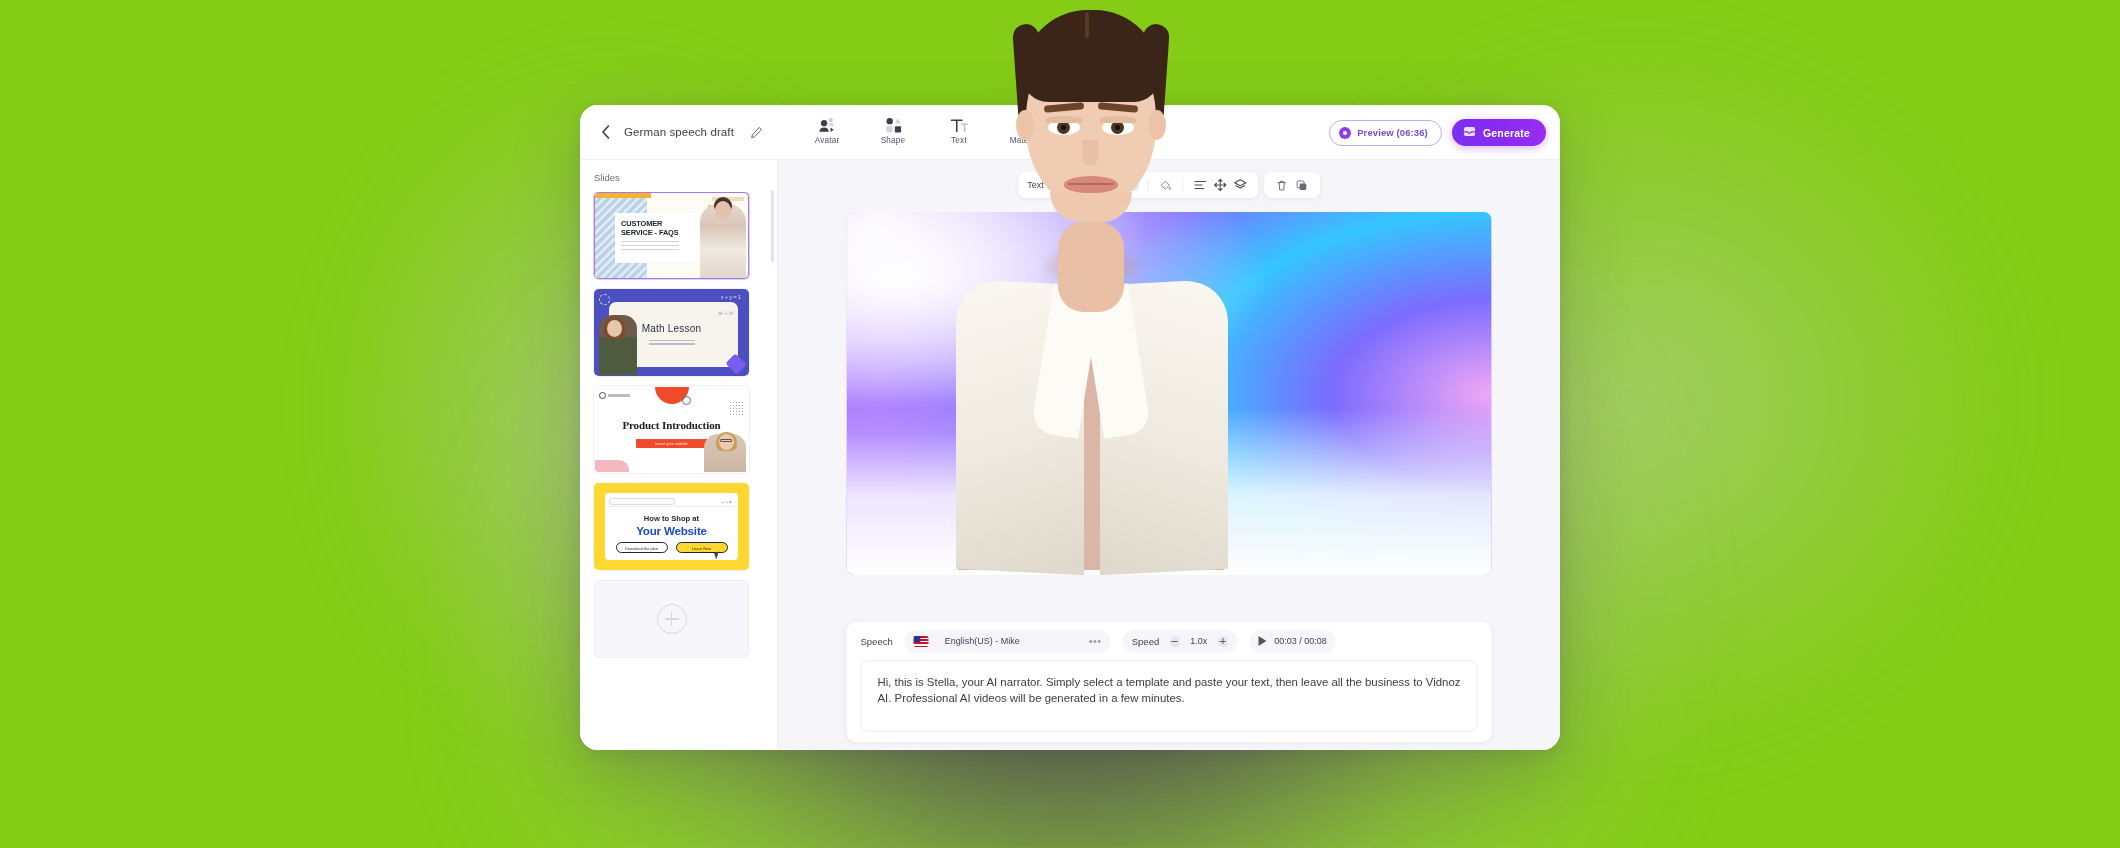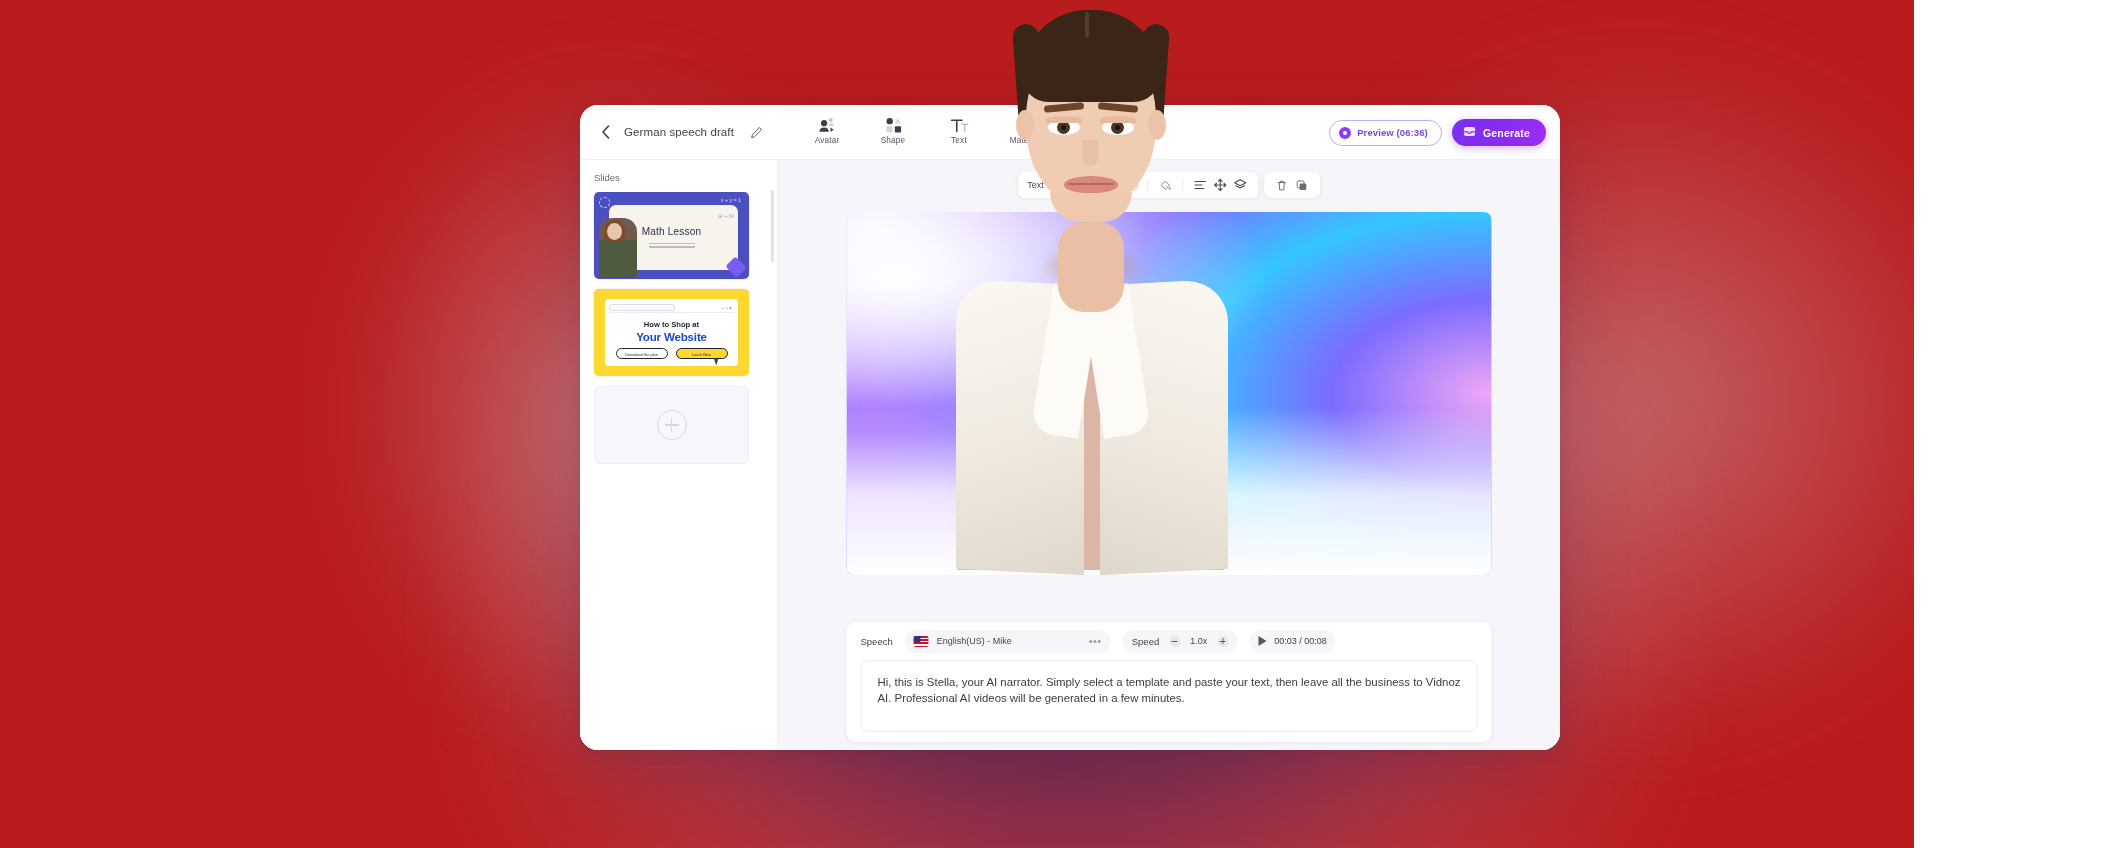--- a/index.html
+++ b/index.html
@@ -4,21 +4,21 @@
 <style>
   * { box-sizing: border-box; margin: 0; padding: 0; }
   html, body {
     width: 2120px; height: 848px;
     overflow: hidden;
     font-family: "Liberation Sans", sans-serif;
     background: #ffffff;
   }
 
   
-  #stage { position: relative; width: 1914px; height: 848px; background:#b91c1c; overflow:hidden; }
+  #stage { position: relative; width: 2120px; height: 848px; background:#84cc16; overflow:hidden; }
 
   .glow-purple {
     position: absolute;
     left: 470px; top: 160px;
     width: 1200px; height: 760px;
     background: radial-gradient(ellipse at 50% 62%, rgba(60,38,88,0.72) 0%, rgba(86,62,120,0.52) 26%, rgba(140,120,170,0.26) 46%, rgba(190,180,210,0.10) 62%, rgba(255,255,255,0) 76%);
     filter: blur(42px);
     pointer-events: none;
   }
   .glow-soft-left {
@@ -267,21 +267,21 @@
   .speech-wrap {
     position:absolute; left:50%; transform:translateX(-50%); bottom: 8px;
     width: 645px; background:#fff; border-radius: 9px 9px 9px 9px;
     box-shadow: 0 1px 5px rgba(40,30,70,.07);
     padding: 0 0 10px 0;
   }
   .speech-row { height: 38px; display:flex; align-items:center; padding: 0 14px; gap: 12px; }
   .sp-label { font-size: 9.5px; color:#40404b; }
   .pill {
     height: 23px; border-radius: 12px; background:#f6f6fa;
-    display:flex; align-items:center; gap:8px; padding: 0 9px;
+    display:flex; align-items:center; gap:16px; padding: 0 9px;
   }
   .voice-pill { min-width: 206px; justify-content: flex-start; }
   .flag {
     width: 15px; height: 11px; border-radius: 2px; overflow:hidden; position:relative; flex:0 0 auto;
     background: repeating-linear-gradient(to bottom,#c8102e 0 1.6px,#ffffff 1.6px 3.2px);
   }
   .flag .canton { position:absolute; left:0; top:0; width:7px; height:6px; background:#28348a; }
   .voice-name { font-size: 9px; color:#3e3e4a; flex: 1; }
   .dots { font-size: 11px; color:#9a9aa6; letter-spacing:.5px; line-height:8px; }
   .speed-pill { gap: 10px; }
@@ -417,34 +417,67 @@
         </div>
       </div>
     </div>
 
     <div class="body">
 
       <div class="slides-panel">
         <div class="slides-title">Slides</div>
         <div class="slides-scroll">
 
+          <div class="slide-thumb selected s1">
+            <div class="s1-tex"></div>
+            <div class="s1-top"></div>
+            <div class="s1-card"></div>
+            <div class="s1-h">
+              <span>CUSTOMER</span><br>
+              <span>SERVICE - FAQS</span>
+            </div>
+            <div class="s1-sub"></div>
+            <div class="s1-bar"></div>
+            <div class="s1-tag"></div>
+            <div class="s1-person"></div>
+            <div class="s1-hair"></div>
+            <div class="s1-head"></div>
+          </div>
 
           <div class="slide-thumb s2">
             <div class="s2-deco">x+y=1</div>
             <div class="s2-sun"></div>
             <div class="s2-card"></div>
             <div class="s2-eq">a² + b²</div>
             <div class="s2-t">Math Lesson</div>
             <div class="s2-s"></div>
             <div class="s2-girl"></div>
             <div class="s2-ghair"></div>
             <div class="s2-ghead"></div>
             <div class="s2-heart"></div>
           </div>
 
+          <div class="slide-thumb s3">
+            <div class="s3-arc"></div>
+            <div class="s3-ring"></div>
+            <div class="s3-logo">
+                <i></i>
+                <u></u>
+              </div>
+            <div class="s3-dots"></div>
+            <div class="s3-h">Product Introduction</div>
+            <div class="s3-btn">
+                <span>Insert your subtitle</span>
+              </div>
+            <div class="s3-pink"></div>
+            <div class="s3-w"></div>
+            <div class="s3-whair"></div>
+            <div class="s3-whead"></div>
+            <div class="s3-glass"></div>
+          </div>
 
           <div class="slide-thumb s4">
             <div class="s4-win"></div>
             <div class="s4-bar">
               <div class="s4-url"></div>
               <div class="s4-ctrls">− ▫ ×</div>
             </div>
             <div class="s4-h1">How to Shop at</div>
             <div class="s4-h2">Your Website</div>
             <div class="s4-btns">

